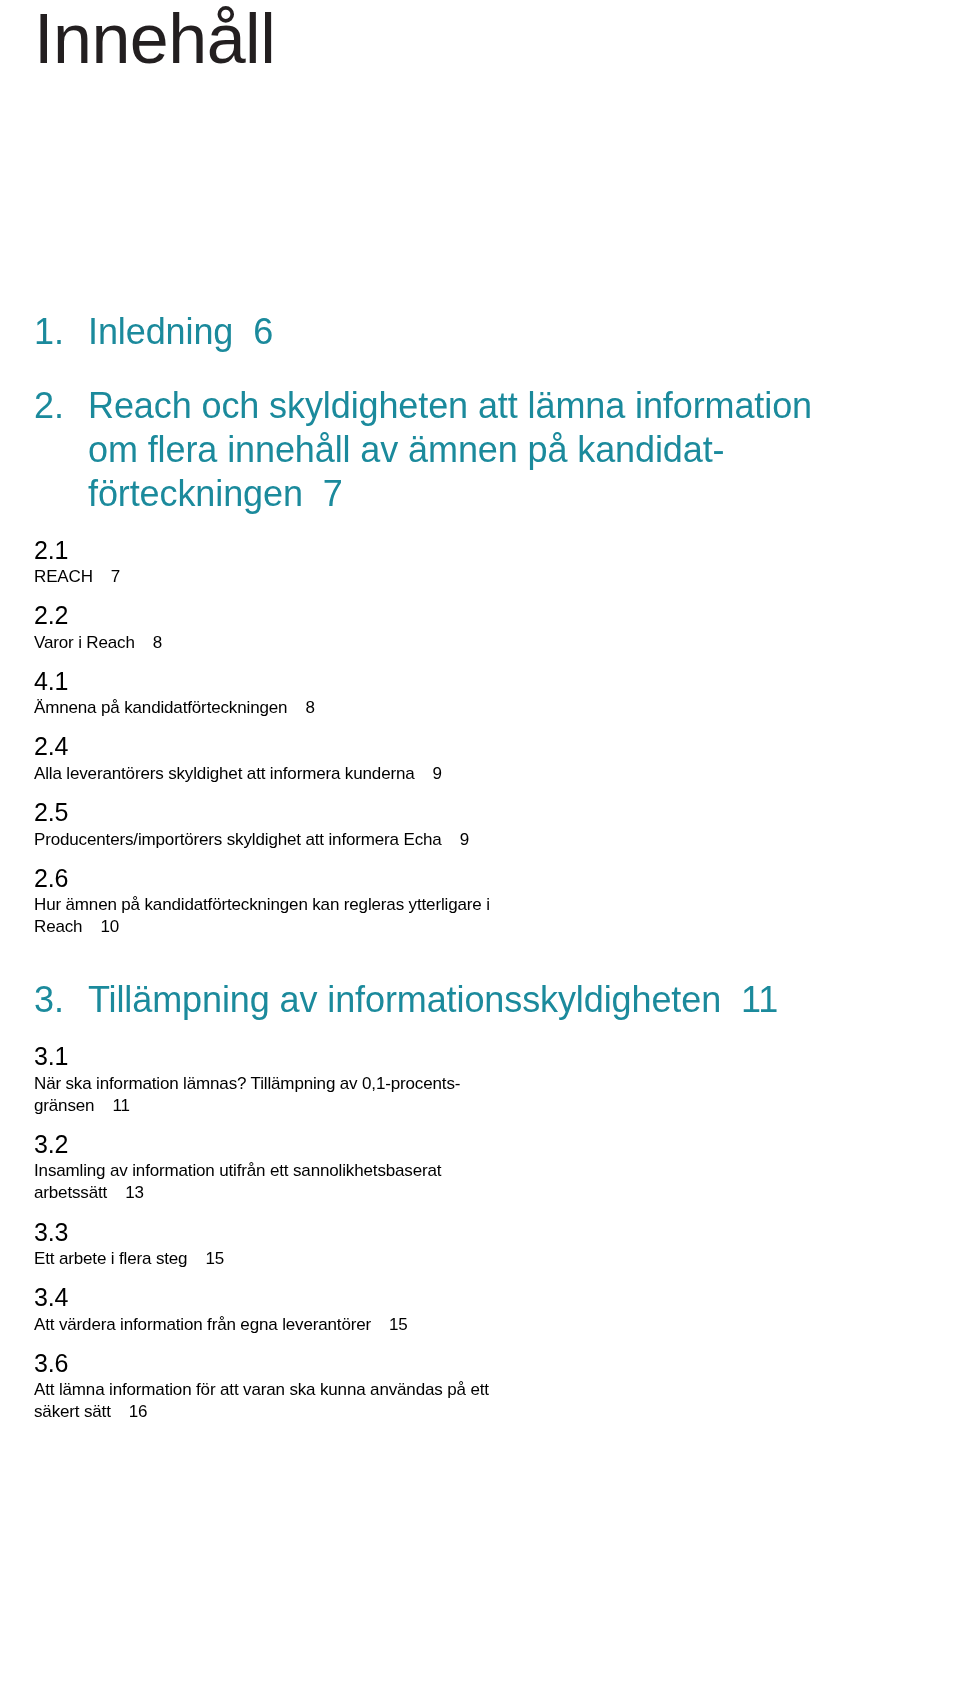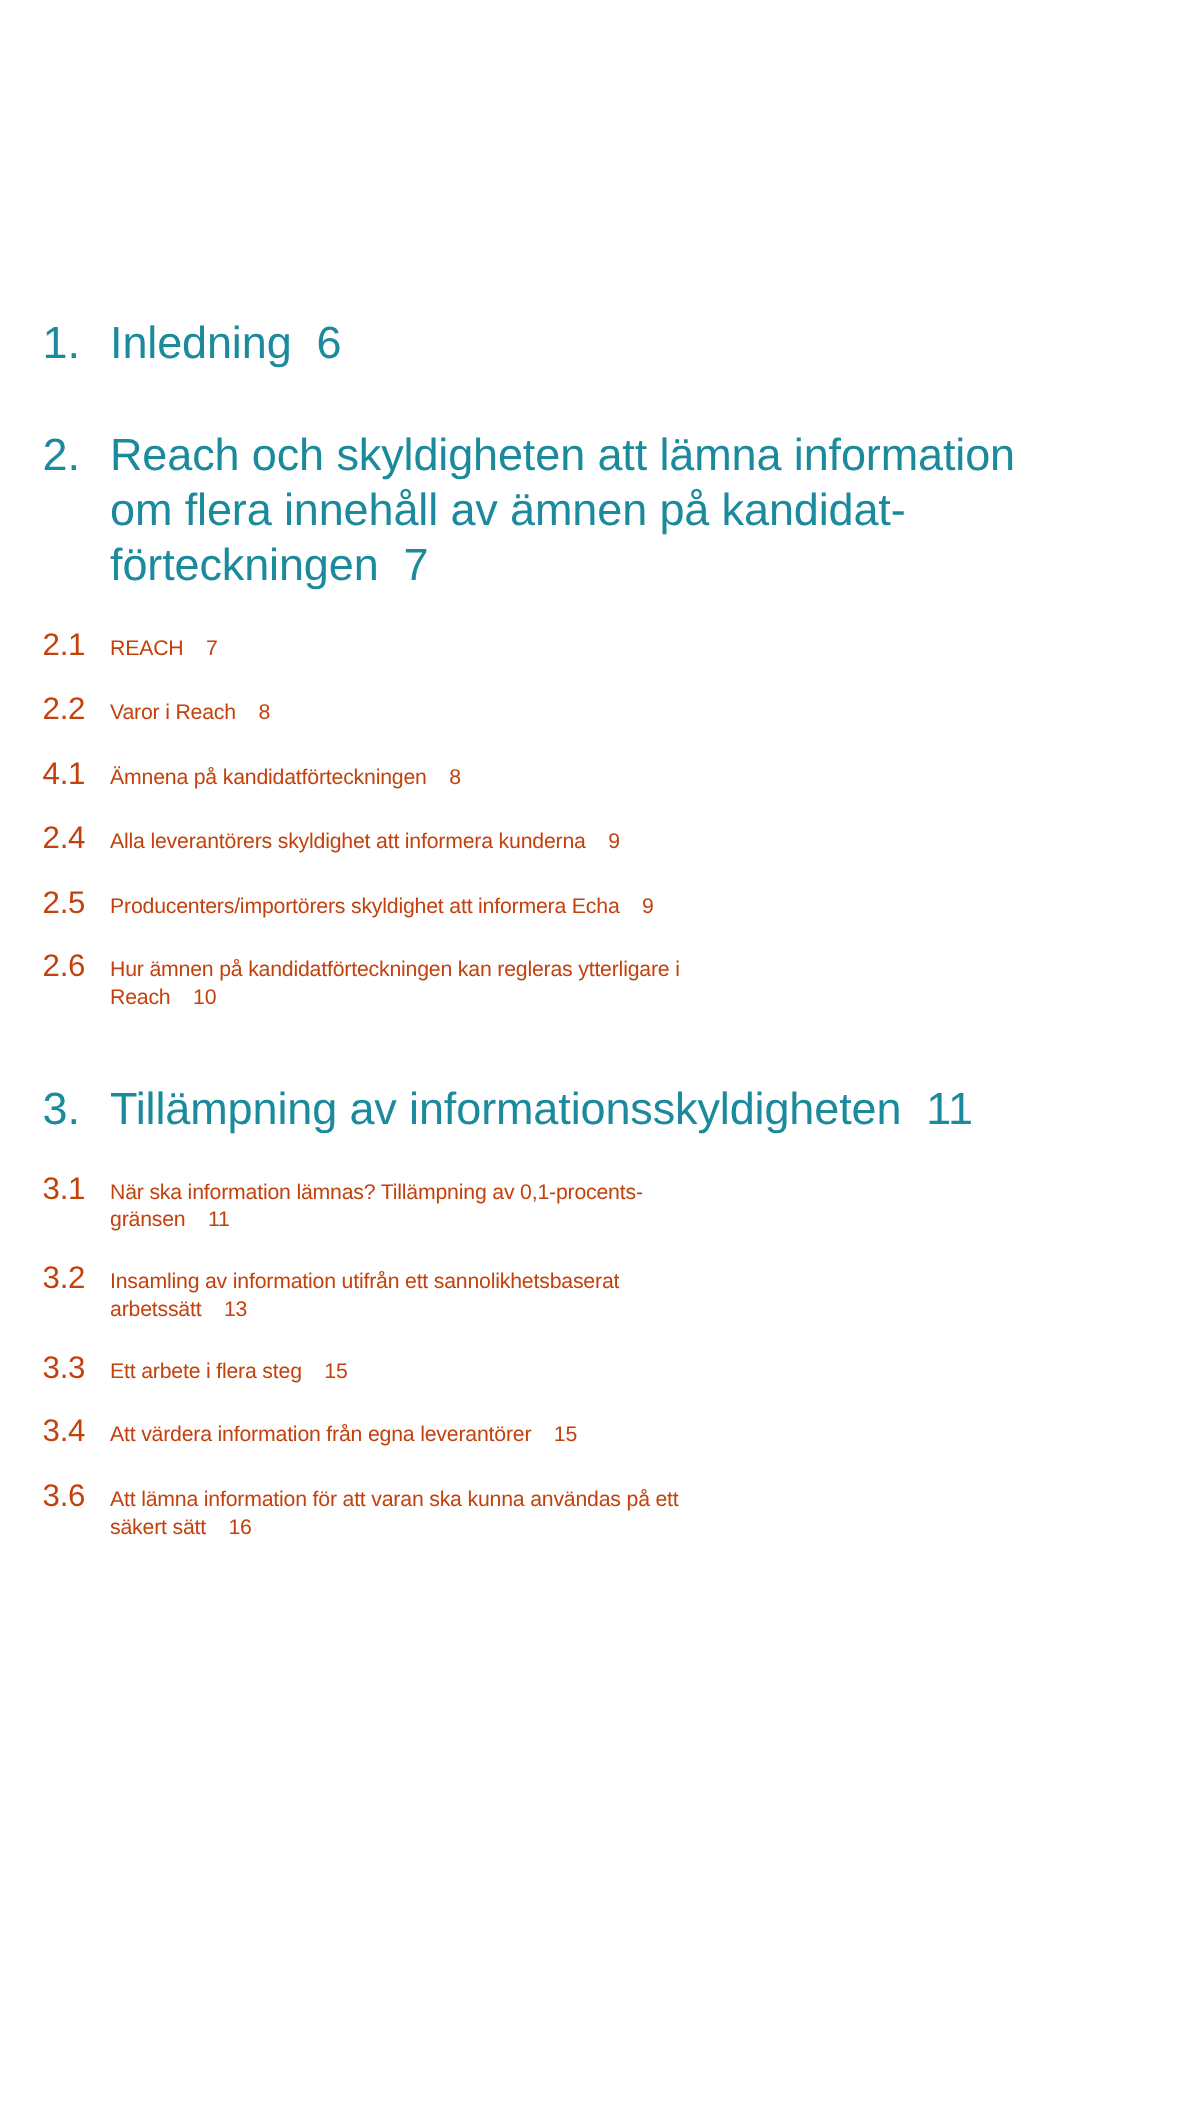--- a/index.html
+++ b/index.html
@@ -46,21 +46,20 @@
   }
 
   .entry .num {
     flex: 0 0 auto;
     text-align: left;
   }
 
   .entry .body {
     flex: 1 1 auto;
     min-width: 0;
-    margin-top: 16px;
   }
 
   .entry .page-no {
     white-space: nowrap;
   }
 
   
   .chapter {
     color: #1b8a9c;
     font-weight: 300;
@@ -79,23 +78,24 @@
     padding-left: 20px;
   }
 
   
   .chapter-1 { margin-bottom: 30px; }
   .chapter-2 { margin-bottom: 10px; }
   .chapter-3 { margin-top: 40px; margin-bottom: 12px; }
 
   
   .sub {
-    color: #c2410c;
+    color: #000000;
     font-weight: 400;
     margin-top: 11px;
+    flex-direction: column;
   }
   .sub .num {
     width: 54px;
     font-size: 25px;
     line-height: 1.30;
     letter-spacing: -0.2px;
   }
   .sub .body {
     font-size: 17px;
     line-height: 1.30;
@@ -108,20 +108,21 @@
   .sub-first { margin-top: 18px; }
 
   
   .contline { display: block; }
 </style>
 </head>
 <body>
 
 <div class="page">
 
+  <h1 class="doc-title">Innehåll</h1>
 
   <div class="toc">
 
     <div class="entry chapter chapter-1">
       <span class="num">1.</span>
       <span class="body"><span>Inledning</span><span class="page-no">6</span></span>
     </div>
 
     <div class="entry chapter chapter-2">
       <span class="num">2.</span>

